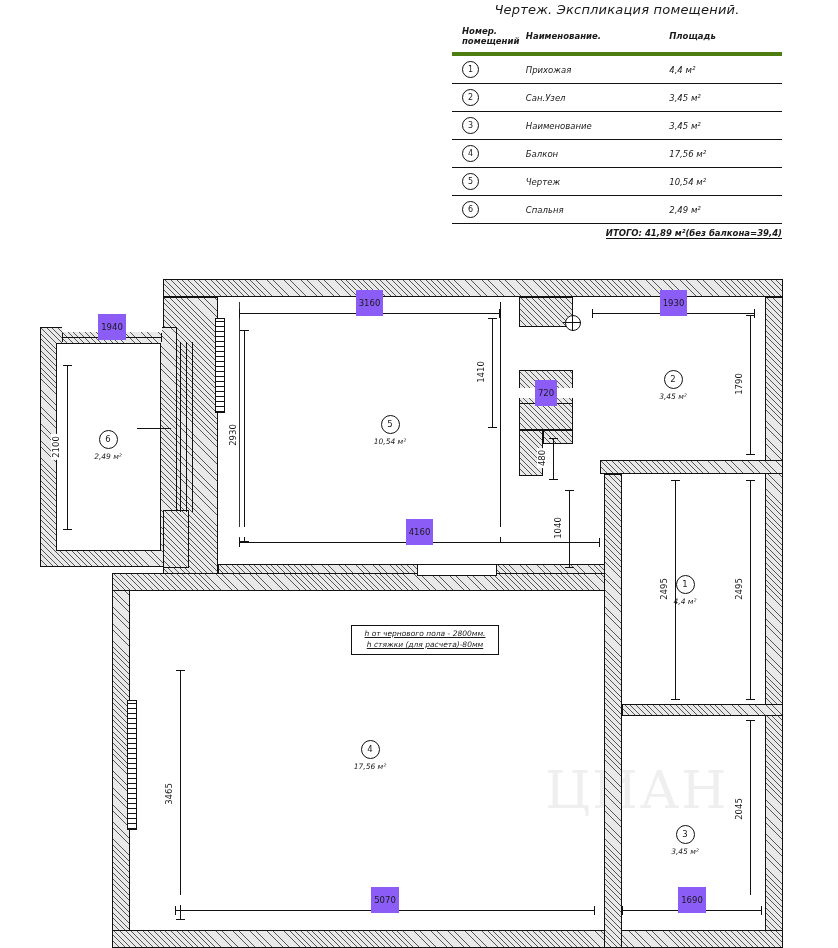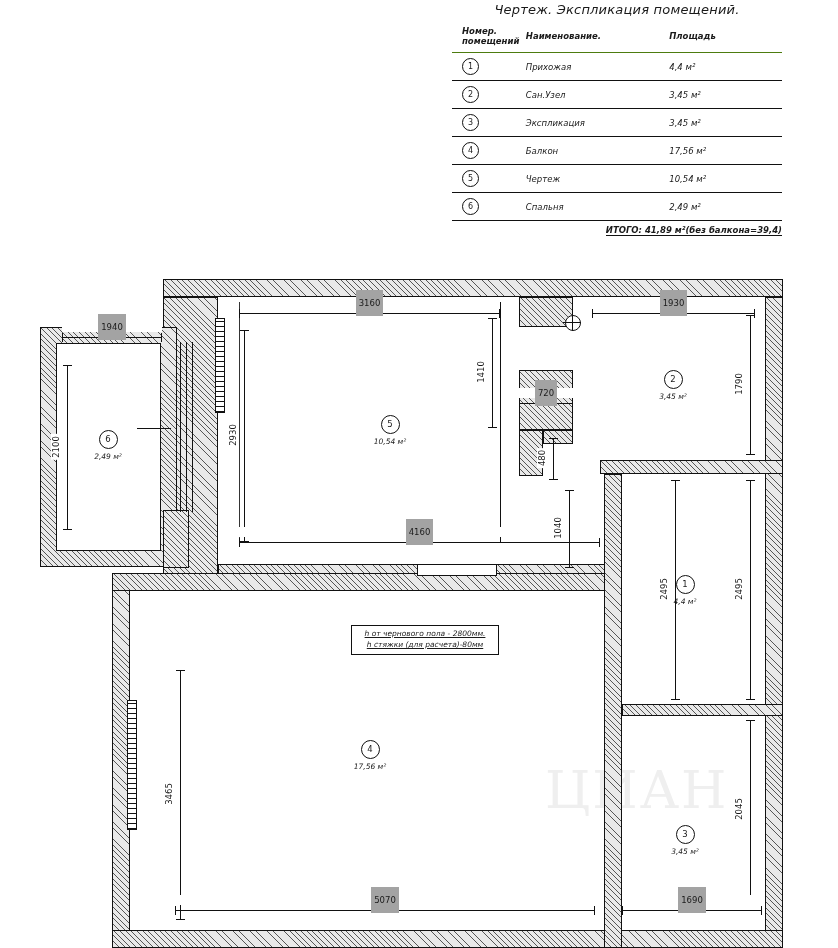--- a/index.html
+++ b/index.html
@@ -4,21 +4,21 @@
 <style>
   html,body{margin:0;padding:0;background:#fff;}
   body{width:838px;height:948px;position:relative;font-family:"DejaVu Sans",sans-serif;color:#1a1a1a;overflow:hidden;}
 
   
   #expl{position:absolute;left:452px;top:2px;width:330px;}
   #expl .title{font-size:13px;font-style:italic;text-align:center;margin-bottom:6px;letter-spacing:.2px;}
   #expl table{border-collapse:collapse;width:330px;}
   #expl th{font-size:8.5px;font-style:italic;font-weight:bold;text-align:left;padding:3px 0 6px 0;}
   #expl td{font-size:8.5px;font-style:italic;padding:0;height:27px;vertical-align:middle;border-top:1px solid #111;}
-  #expl tr.hdr th{border-bottom:1px solid #4d7c0f;}
+  #expl tr.hdr th{border-bottom:4px solid #4d7c0f;}
   .c-num{width:62px;padding-left:10px !important;}
   .c-name{width:140px;}
   .c-area{width:110px;}
   .circ{display:inline-block;width:15px;height:15px;border:1px solid #111;border-radius:50%;text-align:center;line-height:15px;font-size:8px;font-style:normal;}
   #expl .total{font-size:8.5px;font-style:italic;text-align:right;border-top:1px solid #111;padding-top:4px;}
   #expl .total span{border-bottom:1px solid #111;font-weight:bold;}
   .hdr-sub{display:block;font-weight:bold;}
 
   
   #plan{position:absolute;left:0;top:270px;width:838px;height:678px;}
@@ -42,21 +42,21 @@
   .dim.hz{height:11px;}
   .dim .bar{position:absolute;background:#111;}
   .dim.hz .bar{height:1px;left:0;right:0;top:5px;}
   .dim.vt .bar{width:1px;top:0;bottom:0;left:5px;}
   .dim .tick{position:absolute;background:#111;}
   .dim.hz .tick{width:1px;height:9px;top:1px;}
   .dim.vt .tick{height:1px;width:9px;left:1px;}
   .dim.hz .txt{position:absolute;left:0;right:0;top:-10px;text-align:center;background:#fff;}
   .dim.vt .txtwrap{position:absolute;left:0;top:50%;transform:translate(-11px,-50%);}
   .dim.vt .lbl{writing-mode:vertical-rl;transform:rotate(180deg);background:#fff;font-size:8.5px;display:inline-block;padding:2px 0;}
-  .dim.hz .lbl{background:#a3a3a3;padding:8px 3px;}
+  .dim.hz .lbl{background:#8b5cf6;padding:8px 3px;}
 
   .note{position:absolute;border:1px solid #111;background:#fff;padding:3px 6px;font-size:7.5px;font-style:italic;line-height:1.45;text-align:center;}
   .note u{text-decoration:underline;}
 
   .wm{position:absolute;font-size:52px;color:#efefef;letter-spacing:2px;font-family:"DejaVu Serif",serif;}
 </style>
 </head>
 <body>
 
 <div id="expl">
@@ -76,21 +76,21 @@
       <td class="c-name">Прихожая</td>
       <td class="c-area">4,4 м²</td>
     </tr>
     <tr>
       <td class="c-num"><span class="circ">2</span></td>
       <td class="c-name">Сан.Узел</td>
       <td class="c-area">3,45 м²</td>
     </tr>
     <tr>
       <td class="c-num"><span class="circ">3</span></td>
-      <td class="c-name">Экспликация</td>
+      <td class="c-name">Наименование</td>
       <td class="c-area">3,45 м²</td>
     </tr>
     <tr>
       <td class="c-num"><span class="circ">4</span></td>
       <td class="c-name">Балкон</td>
       <td class="c-area">17,56 м²</td>
     </tr>
     <tr>
       <td class="c-num"><span class="circ">5</span></td>
       <td class="c-name">Чертеж</td>

